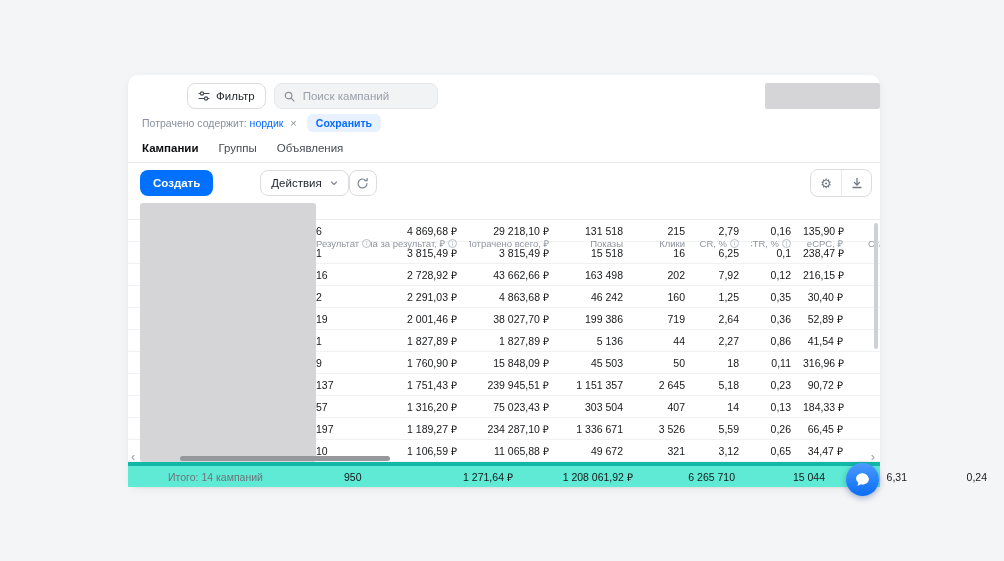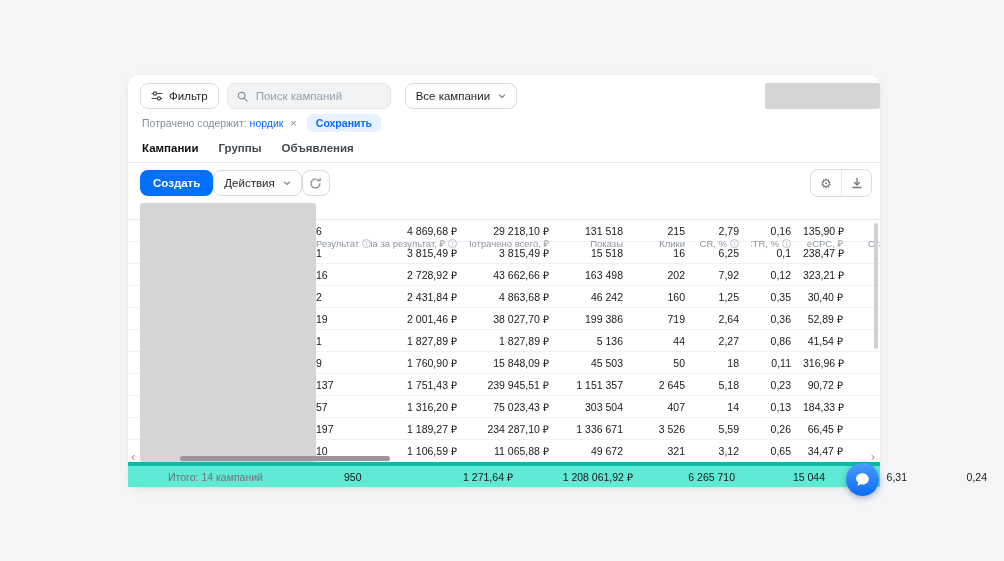--- a/index.html
+++ b/index.html
@@ -13,21 +13,21 @@
   .card {
     position:absolute; left:128px; top:75px; width:752px; height:412px;
     background:var(--card_bg,#fff); border-radius:10px;
     box-shadow:0 1px 2px rgba(0,0,0,.05), 0 3px 10px rgba(0,0,0,.05);
   }
   
   .toolbar { display:flex; align-items:center; gap:8px; padding:8px 12px 0; position:relative; }
   .btn {
     height:26px; display:inline-flex; align-items:center; gap:6px; padding:0 10px;
     border:1px solid #dadce0; border-radius:8px; background:#fff;
-    font-size:11.5px; color:#1f2328; cursor:pointer; white-space:nowrap;
+    font-size:11.5px; color:#1f2328; cursor:pointer; white-space:nowrap;margin-left:47px;
   }
   .btn-primary {
     height:26px; display:inline-flex; align-items:center; padding:0 13px;
     background:var(--accent,#0070ff); color:#fff; border:0; border-radius:8px;
     font-size:11.5px; font-weight:700; cursor:pointer;
   }
   .search {
     display:flex; align-items:center; gap:6px; width:164px; height:26px; padding:0 9px;
     background:#f2f3f5; border:1px solid #e4e6e9; border-radius:8px;
   }
@@ -40,21 +40,21 @@
   .chev { display:inline-flex; margin-left:2px; }
   .redact-top { position:absolute; right:0; top:8px; width:115px; height:26px; background:var(--redaction,#d6d6d8); border-radius:2px; }
   
   .chips { display:flex; align-items:center; gap:10px; padding:6px 14px 0; font-size:10.5px; height:22px; }
   .chip { color:#87909c; white-space:nowrap; }
   .chip .val { color:var(--link_blue,#0a6cff); }
   .chip .x { color:#87909c; margin-left:4px; cursor:pointer; font-size:11px; }
   .save-pill { background:#e8f1ff; color:var(--link_blue,#0a6cff); font-weight:700; padding:3px 9px; border-radius:6px; cursor:pointer; }
   
   .tabs { display:flex; gap:20px; padding:0 14px; margin-top:4px; border-bottom:1px solid #e6e8eb; }
-  .tab { padding:7px 0 8px; font-size:11.5px; color:#464b53; cursor:pointer;font-weight:bold; }
+  .tab { padding:7px 0 8px; font-size:11.5px; color:#464b53; cursor:pointer; }
   .tab.active { color:#0d0e10; font-weight:700; }
   
   .actionbar { display:flex; align-items:center; gap:0; padding:6px 8px 6px 12px; }
   .icon-btn {
     width:28px; height:26px; display:inline-flex; align-items:center; justify-content:center;
     border:1px solid #dadce0; border-radius:8px; background:#fff; color:#7e8894; cursor:pointer;
   }
   .right-group { margin-left:auto; display:flex; border:1px solid #dadce0; border-radius:8px; overflow:hidden; background:#fff; }
   .right-group .gcell { width:30px; height:26px; display:flex; align-items:center; justify-content:center; color:#6f7781; cursor:pointer; font-size:13px; }
   .right-group .gcell + .gcell { border-left:1px solid #e7e9ec; }
@@ -110,28 +110,20 @@
     <div class="search">
       <span style="display:inline-flex;">
         <svg width="11" height="11" viewBox="0 0 12 12">
             <circle cx="5" cy="5" r="3.6" fill="none" stroke="#8a919b" stroke-width="1.3"></circle>
             <line x1="7.8" y1="7.8" x2="11" y2="11" stroke="#8a919b" stroke-width="1.3" stroke-linecap="round"></line>
           </svg>
       </span>
       <input placeholder="Поиск кампаний" style="">
     </div>
 
-    <button class="btn scope">
-      <span>Все кампании</span>
-      <span class="chev">
-        <svg width="8" height="8" viewBox="0 0 8 8">
-            <path d="M1.5 3 4 5.5 6.5 3" fill="none" stroke="#8a919b" stroke-width="1.3" stroke-linecap="round" stroke-linejoin="round"></path>
-          </svg>
-      </span>
-    </button>
 
     <div class="redact-top"></div>
   </div>
 
   <div class="chips">
     <span class="chip">
       <span>Потрачено содержит:</span>
       <span class="val">нордик</span>
       <span class="x">×</span>
     </span>
@@ -242,27 +234,27 @@
         </div>
         <div class="grid-cols brow">
           <div class="tcell left"></div>
           <div class="tcell left">16</div>
           <div class="tcell">2 728,92 ₽</div>
           <div class="tcell">43 662,66 ₽</div>
           <div class="tcell">163 498</div>
           <div class="tcell">202</div>
           <div class="tcell">7,92</div>
           <div class="tcell">0,12</div>
-          <div class="tcell">323,21 ₽</div>
+          <div class="tcell">216,15 ₽</div>
           <div class="tcell left"></div>
         </div>
         <div class="grid-cols brow">
           <div class="tcell left"></div>
           <div class="tcell left">2</div>
-          <div class="tcell">2 431,84 ₽</div>
+          <div class="tcell">2 291,03 ₽</div>
           <div class="tcell">4 863,68 ₽</div>
           <div class="tcell">46 242</div>
           <div class="tcell">160</div>
           <div class="tcell">1,25</div>
           <div class="tcell">0,35</div>
           <div class="tcell">30,40 ₽</div>
           <div class="tcell left"></div>
         </div>
         <div class="grid-cols brow">
           <div class="tcell left"></div>

